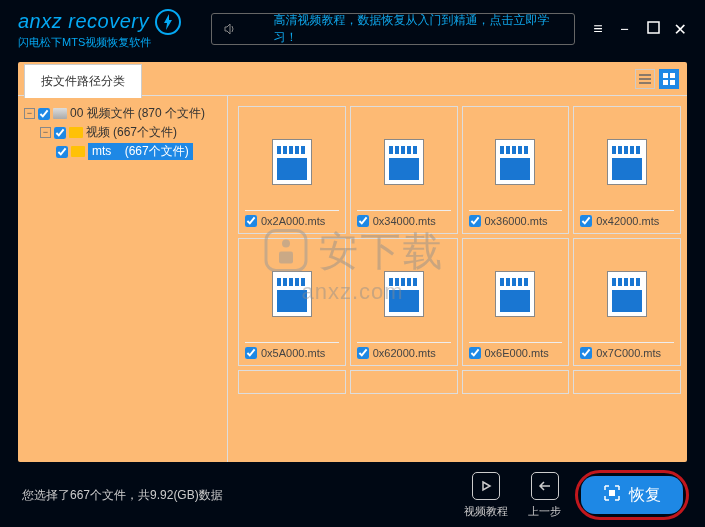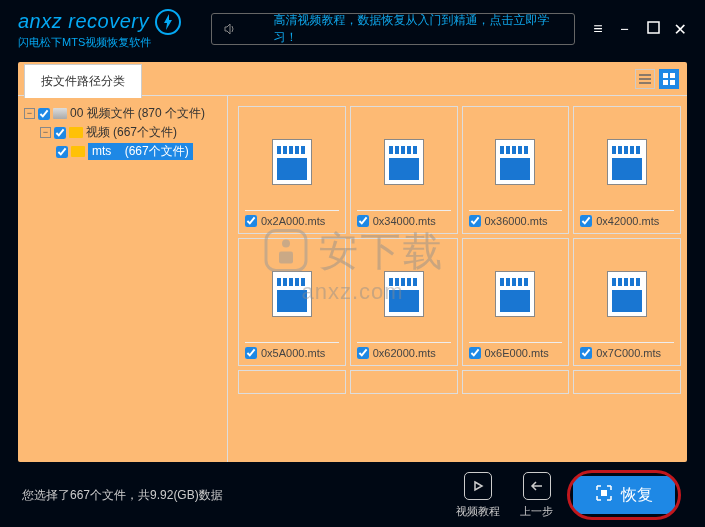--- a/index.html
+++ b/index.html
@@ -34,26 +34,26 @@
 .grid-panel { flex: 1; overflow-y: auto; padding: 10px 6px 10px 10px; position: relative;}
 .grid-inner { display: grid; grid-template-columns: repeat(4, 1fr); gap: 4px; }
 .file-card { border: 1px solid #ddd; height: 128px; display: flex; flex-direction: column; padding: 6px; }
 .file-thumb { flex: 1; display: flex; align-items: center; justify-content: center; }
 .video-icon { width: 40px; height: 46px; border: 1px solid #888; position: relative; background: #fff; }
 .video-icon::before { content: ""; position: absolute; top: 6px; left: 4px; right: 4px; height: 8px; background: repeating-linear-gradient(90deg, #1976d2 0 4px, #fff 4px 6px); }
 .video-icon::after { content: ""; position: absolute; bottom: 4px; left: 4px; right: 4px; height: 22px; background: #1976d2; }
 .file-label-row { display: flex; align-items: center; gap: 4px; padding-top: 4px; border-top: 1px solid #eee;}
 .file-label { font-size: 11px; color: #444; }
 .file-card.stub { height: 24px; }
-.footer { position: absolute; bottom: 0; left: 0; right: 8px; height: 64px; display: flex; align-items: center; padding: 0 22px; }
+.footer { position: absolute; bottom: 0; left: 0; right: 0; height: 64px; display: flex; align-items: center; padding: 0 22px; }
 .status-text { color: #ccc; font-size: 12px; }
 .footer-actions { margin-left: auto; display: flex; gap: 20px; align-items: center;}
 .footer-btn { display: flex; flex-direction: column; align-items: center; gap: 4px; color: #ccc; font-size: 11px; cursor: pointer; font-family: Liberation Serif, serif; }
 .footer-btn .icon-box { width: 28px; height: 28px; border: 1.5px solid #ccc; border-radius: 5px; display: flex; align-items: center; justify-content: center; }
-.recover-btn { padding: 8px 22px; background: #1e88e5; color: #fff; border-radius: 8px; display: flex; align-items: center; gap: 8px; font-size: 16px; cursor: pointer; position: relative; }
+.recover-btn { padding: 8px 22px; background: #1e88e5; color: #fff; border-radius: 14px; display: flex; align-items: center; gap: 8px; font-size: 16px; cursor: pointer; position: relative; }
 .recover-ring { position: absolute; inset: -6px; border: 3px solid #c1171d; border-radius: 26px; }
 .watermark { position: absolute; left: 50%; top: 50%; transform: translate(-50%, -50%); font-size: 34px; color: rgba(140,140,140,0.45); pointer-events: none; display: flex; flex-direction: column; align-items: center; letter-spacing: 2px; font-weight: 300;}
 .watermark .wm-cn { font-size: 40px; }
 .watermark .wm-en { font-size: 22px; letter-spacing: 1px; }
 .speaker-icon { width: 16px; height: 16px; display: inline-flex; align-items: center; justify-content: center; }
 </style>
 </head>
 <body>
 
 <div class="app-window">

